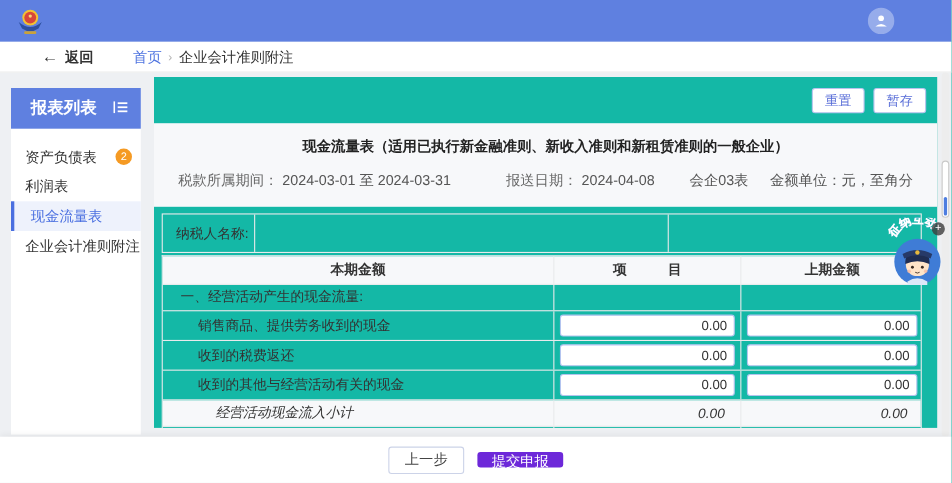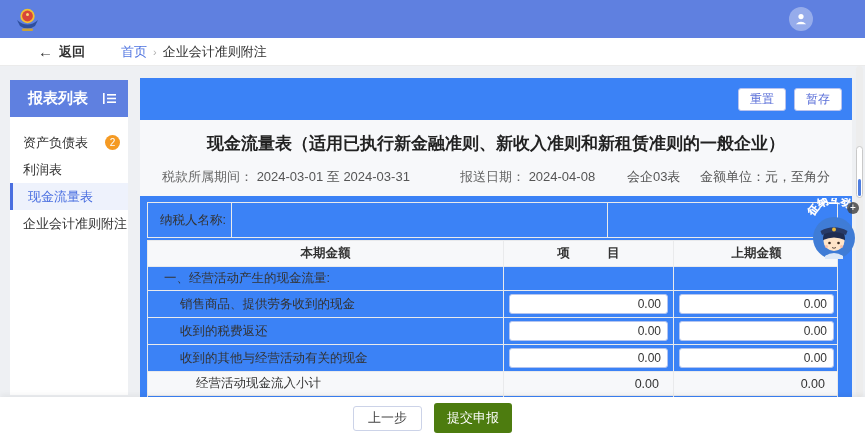--- a/index.html
+++ b/index.html
@@ -29,26 +29,26 @@
   .sidebar-header{height:37px;background:#5f80e0;color:#fff;font-size:15px;font-weight:bold;
           display:flex;align-items:center;justify-content:space-between;padding:0 12px 0 18px;box-sizing:border-box;}
   .side-list{padding-top:12px;}
   .side-item{position:relative;height:27px;display:flex;align-items:center;padding-left:13px;
           font-size:13px;color:#333;cursor:pointer;box-sizing:border-box;}
   .side-item.active{background:#eef2fc;color:#4a6fe0;border-left:3px solid #4a6fe0;padding-left:15px;}
   .badge{position:absolute;right:8px;top:6px;min-width:15px;height:15px;border-radius:8px;background:#f59a23;
           color:#fff;font-size:10px;display:flex;align-items:center;justify-content:center;padding:0 2px;box-sizing:border-box;}
 
   
-  .main{position:absolute;left:140px;top:78px;width:712px;height:319px;background:#3b82f6;overflow:hidden;}
+  .main{position:absolute;left:140px;top:70px;width:712px;height:319px;background:#14b8a6;overflow:hidden;}
   .toolbar{height:42px;display:flex;align-items:center;justify-content:flex-end;gap:8px;padding-right:10px;}
   .ghost-btn{background:#fff;border:1px solid #b9c3ee;color:#5a6fd8;font-size:12px;border-radius:3px;
           height:23px;padding:0 11px;cursor:pointer;font-family:inherit;}
   .title-block{height:76px;background:#f7f8fa;box-sizing:border-box;padding-top:12px;}
-  .title-block h1{margin:0;text-align:center;font-size:17px;font-weight:bold;color:#222;}
+  .title-block h1{margin:0;text-align:center;font-size:13px;font-weight:bold;color:#222;}
   .meta-row{position:relative;margin-top:13px;font-size:13px;color:#555;padding:0 22px;}
   .meta-mid{position:absolute;left:320px;top:0;}
   .meta-right{position:absolute;right:22px;top:0;}
   .meta-right .unit{margin-left:16px;}
   .lbl{color:#666;}
 
   
   .taxpayer-row{position:absolute;left:7px;top:124px;width:691px;height:36px;border:1px solid #e9eaec;
           display:grid;grid-template-columns:84px 376px 96px 1fr;box-sizing:border-box;font-size:12.5px;}
   .tp-cell{display:flex;align-items:center;padding-left:12px;border-right:1px solid #e9eaec;box-sizing:border-box;}
@@ -57,21 +57,21 @@
   
   .grid{position:absolute;left:7px;top:162px;width:691px;border:1px solid #e9eaec;border-bottom:none;
         font-size:12.5px;box-sizing:border-box;}
   .grow{display:grid;grid-template-columns:356px 170px 165px;border-bottom:1px solid #e9eaec;}
   .gcell{display:flex;align-items:center;border-right:1px solid #e9eaec;box-sizing:border-box;min-width:0;}
   .gcell:last-child{border-right:none;}
   .ghead{height:25px;background:#f7f8fa;font-weight:bold;}
   .ghead .gcell{justify-content:center;}
   .rsection{height:23px;}
   .rinput{height:26px;}
-  .rsub{height:23px;background:#f7f8fa;}
+  .rsub{height:23px;background:#f7f8fa;font-style:italic;}
   .item-cell{padding-left:16px;}
   .indent1{padding-left:32px;}
   .indent2{padding-left:48px;}
   .amt-cell{justify-content:flex-end;padding:0 5px;}
   .amt-cell input{width:100%;height:20px;border:1px solid #b3c4ef;border-radius:3px;text-align:right;
           font-size:12px;color:#333;padding:0 6px;box-sizing:border-box;font-family:inherit;}
   .plain-amt{padding-right:14px;color:#333;}
 
   
   .scroll-track{position:absolute;left:856px;top:66px;width:7px;height:331px;background:#ededed;border-radius:4px;}
@@ -82,22 +82,22 @@
   
   .mascot{position:absolute;left:806px;top:198px;width:56px;height:64px;cursor:pointer;z-index:30;}
   .plus-fab{position:absolute;left:847px;top:202px;width:12px;height:12px;border-radius:50%;background:rgba(60,60,60,.8);
           color:#fff;font-size:10px;line-height:11px;text-align:center;cursor:pointer;z-index:31;}
 
   
   .footer{position:absolute;left:0;top:397px;width:865px;height:42px;background:#fff;z-index:20;
           box-shadow:0 -2px 6px rgba(0,0,0,.06);display:flex;align-items:center;justify-content:center;gap:12px;}
   .prev-btn{background:#fff;border:1px solid #ccd3e8;color:#444;font-size:13px;border-radius:3px;
           height:25px;padding:0 14px;cursor:pointer;font-family:inherit;}
-  .submit-btn{background:#4d7c0f;border:none;color:#fff;font-size:13px;border-radius:3px;
-          height:30px;padding:0 13px;cursor:pointer;font-family:inherit;}
+  .submit-btn{background:#6d28d9;border:none;color:#fff;font-size:13px;border-radius:3px;
+          height:14px;padding:0 13px;cursor:pointer;font-family:inherit;}
 </style>
 </head>
 <body>
 
 <div class="app">
 
   <header class="topbar">
     <span class="logo">
       <svg width="27" height="27" viewBox="0 0 27 27">
         <circle cx="13.5" cy="10" r="7.2" fill="#f2c232"></circle>

